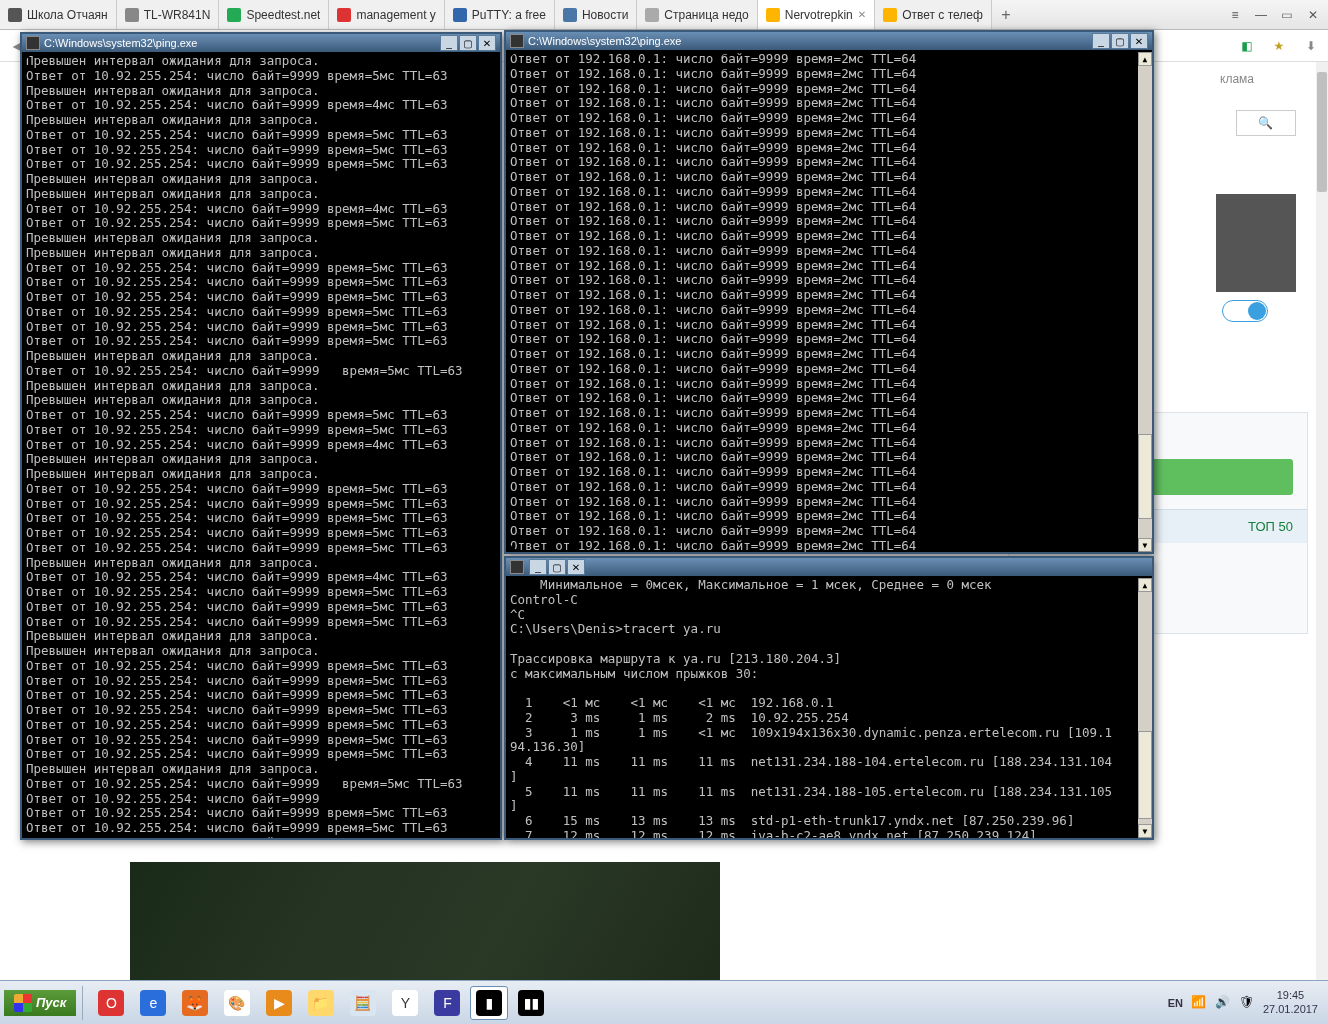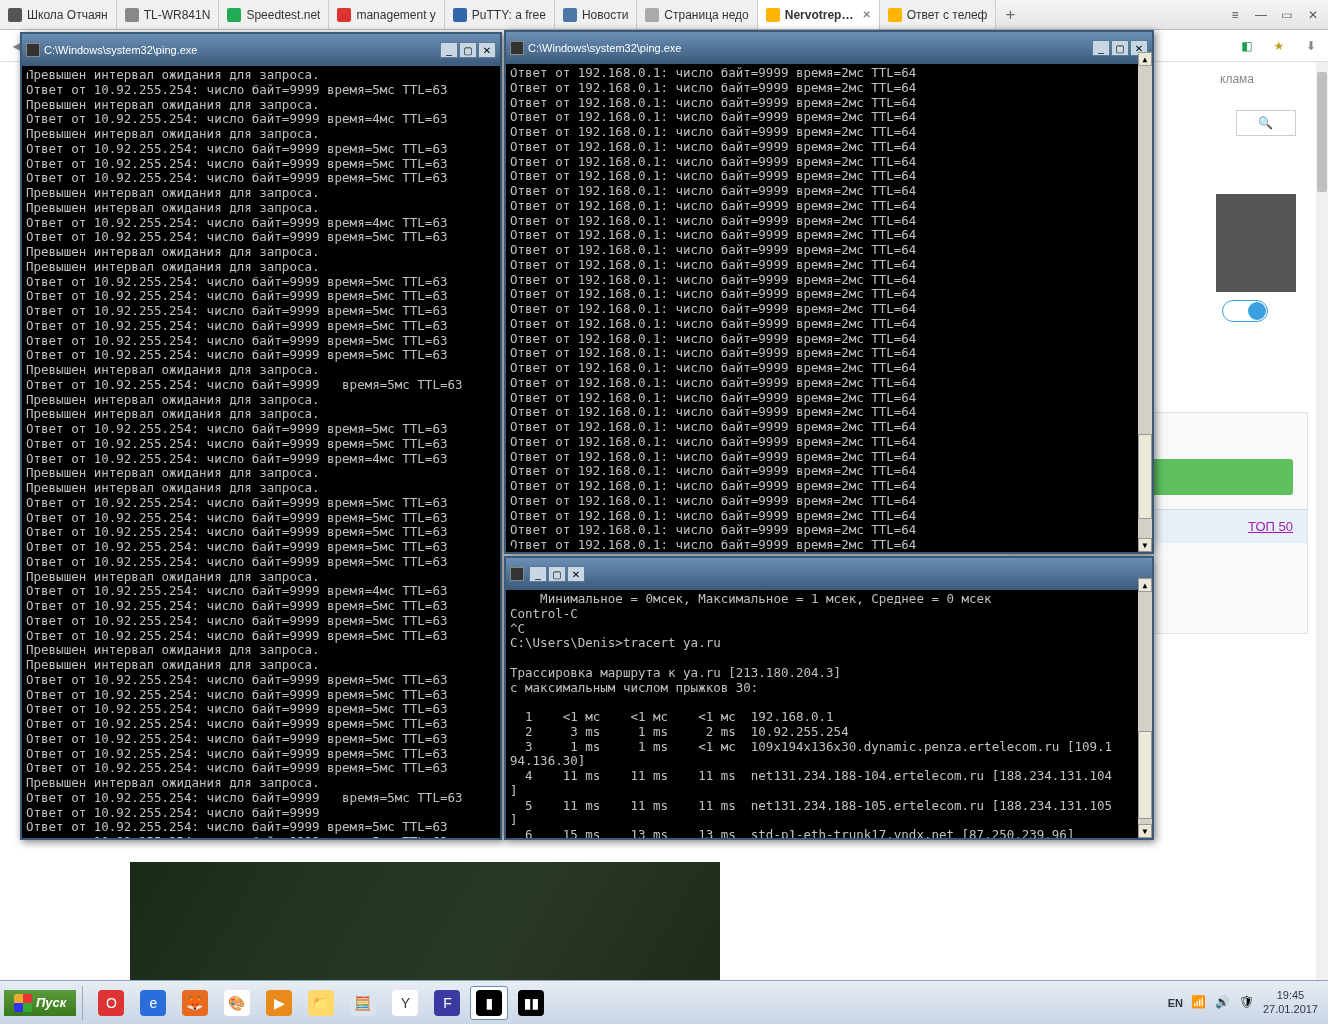--- a/index.html
+++ b/index.html
@@ -1,21 +1,21 @@
 <!DOCTYPE html>
 <html><head>
 <meta charset="utf-8">
 <style>
 * { margin: 0; padding: 0; box-sizing: border-box; }
 body { width: 1328px; height: 1024px; overflow: hidden; font-family: "Segoe UI", Tahoma, sans-serif; font-size: 12px; background: #e8e8e8; position: relative; }
 
 
 .tab-bar { height: 30px; background: linear-gradient(#f5f5f5,#e5e5e5); display: flex; align-items: stretch; border-bottom: 1px solid #bbb; }
 .tab { display: flex; align-items: center; gap: 5px; padding: 0 8px; max-width: 122px; border-right: 1px solid #ccc; background: #f0f0f0; cursor: pointer; font-size: 12px; color: #333; overflow: hidden; white-space: nowrap; }
-.tab.active { background: #fff; font-weight: 700; }
+.tab.active { background: #fff; font-weight: 400; }
 .tab .favicon { width: 14px; height: 14px; flex-shrink: 0; border-radius: 2px; display:inline-flex;align-items:center;justify-content:center;font-size:9px; }
 .tab .close-x { margin-left:auto; color:#888; font-size:10px; }
 .tab .label { overflow:hidden; text-overflow:ellipsis; }
 .newtab { width:28px; display:flex;align-items:center;justify-content:center;color:#666;font-size:16px;cursor:pointer; }
 .win-controls { margin-left:auto; display:flex; align-items:center; gap:8px; padding:0 6px; }
 .win-controls span { width:18px;height:18px;display:inline-flex;align-items:center;justify-content:center;color:#555;cursor:pointer; }
 
 
 .addr-bar { height: 32px; background: #fff; display:flex; align-items:center; padding:0 6px; gap:6px; border-bottom:1px solid #ddd; }
 .addr-bar .navbtn { width:22px;height:22px;display:inline-flex;align-items:center;justify-content:center;color:#888;cursor:pointer; }
@@ -24,34 +24,34 @@
 
 .page-bg { position:absolute; left:0; top:62px; right:12px; bottom:44px; background:#fff; }
 .page-bg .ad-label { position:absolute; right:62px; top:10px; color:#888; font-size:12px; }
 .page-bg .search-box { position:absolute; right:20px; top:48px; width:60px; height:26px; border:1px solid #ccc; display:flex;align-items:center;justify-content:center; }
 .page-bg .thumb { position:absolute; right:20px; top:132px; width:80px; height:98px; background:#555; }
 .page-bg .toggle { position:absolute; right:48px; top:238px; width:46px;height:22px;border-radius:12px;background:#fff;border:1px solid #3aa0e0; }
 .page-bg .toggle::after{content:"";position:absolute;right:1px;top:1px;width:18px;height:18px;border-radius:50%;background:#3aa0e0;}
 .page-bg .vk-panel { position:absolute; right:8px; top:350px; width:300px; background:#f7f9fa; border:1px solid #dde3e8; }
 .page-bg .vk-panel .greenbtn { margin:46px 14px 14px; height:36px; background:#5fbf5f; border-radius:3px; }
 .page-bg .vk-panel .bluebar { height:34px; background:#e8f0f7; border-top:1px solid #d0dce6; display:flex;align-items:center;justify-content:flex-end;padding:0 14px; }
-.page-bg .vk-panel .bluebar a { color:#a21caf; font-size:13px; text-decoration:underline; }
+.page-bg .vk-panel .bluebar a { color:#15803d; font-size:13px; }
 .page-bg .vk-panel .textlinks { padding:10px 14px; line-height:1.8; color:#555; font-size:13px; }
 .page-bg .vk-panel2 { position:absolute; right:8px; top:920px; width:300px; background:#fff; border:1px solid #dde3e8; padding:14px; color:#555; font-size:14px; }
 
 
 .photo-strip { position:absolute; left:130px; top:800px; width:590px; height:160px; background: linear-gradient(120deg,#1a2a18 0%,#243322 30%,#2a3826 60%,#1d2a1a 100%); }
 
 
 .page-scroll { position:absolute; right:0; top:62px; width:12px; bottom:44px; background:#f0f0f0; }
 .page-scroll .thumb-sb { position:absolute; top:10px; left:1px; width:10px; height:120px; background:#c0c0c0; border-radius:2px; }
 
 
 .cmd-win { position:absolute; background:#000; border:2px solid #3b5a7a; box-shadow: 2px 2px 8px rgba(0,0,0,0.5); font-family: "Lucida Console","Consolas",monospace; font-size:12.5px; display:flex; flex-direction:column; }
-.cmd-title { height:32px; background: linear-gradient(#6a8fb5,#3b5a7a); display:flex; align-items:center; padding:0 4px; color:#fff; font-family:"Segoe UI",sans-serif; font-size:11px; font-weight:500; }
+.cmd-title { height:18px; background: linear-gradient(#6a8fb5,#3b5a7a); display:flex; align-items:center; padding:0 4px; color:#fff; font-family:"Segoe UI",sans-serif; font-size:11px; font-weight:500; }
 .cmd-title .icon { width:14px;height:14px;background:#333;margin-right:4px;flex-shrink:0;border:1px solid #888; }
 .cmd-title .ttext { flex:1; overflow:hidden; white-space:nowrap; }
 .cmd-title .wb { width:18px;height:16px;margin-left:1px;background:#c9d6e4;border:1px solid #5a7a9a;display:inline-flex;align-items:center;justify-content:center;color:#000;font-size:10px;cursor:pointer;font-family:sans-serif; }
 .cmd-body { flex:1; overflow:hidden; color:#c0c0c0; padding:2px 4px; white-space:pre; line-height:1.18; position:relative;border-radius:20px; }
 .cmd-scroll { position:absolute; right:0; top:20px; bottom:0; width:14px; background:#d4d0c8; display:flex; flex-direction:column; }
 .cmd-scroll .arr { height:14px; background:#ece9d8; border:1px solid #999; font-size:8px; display:flex;align-items:center;justify-content:center; }
 .cmd-scroll .track { flex:1; position:relative; }
 .cmd-scroll .sbthumb { position:absolute; left:0; right:0; background:#ece9d8; border:1px solid #999; }
 
 

